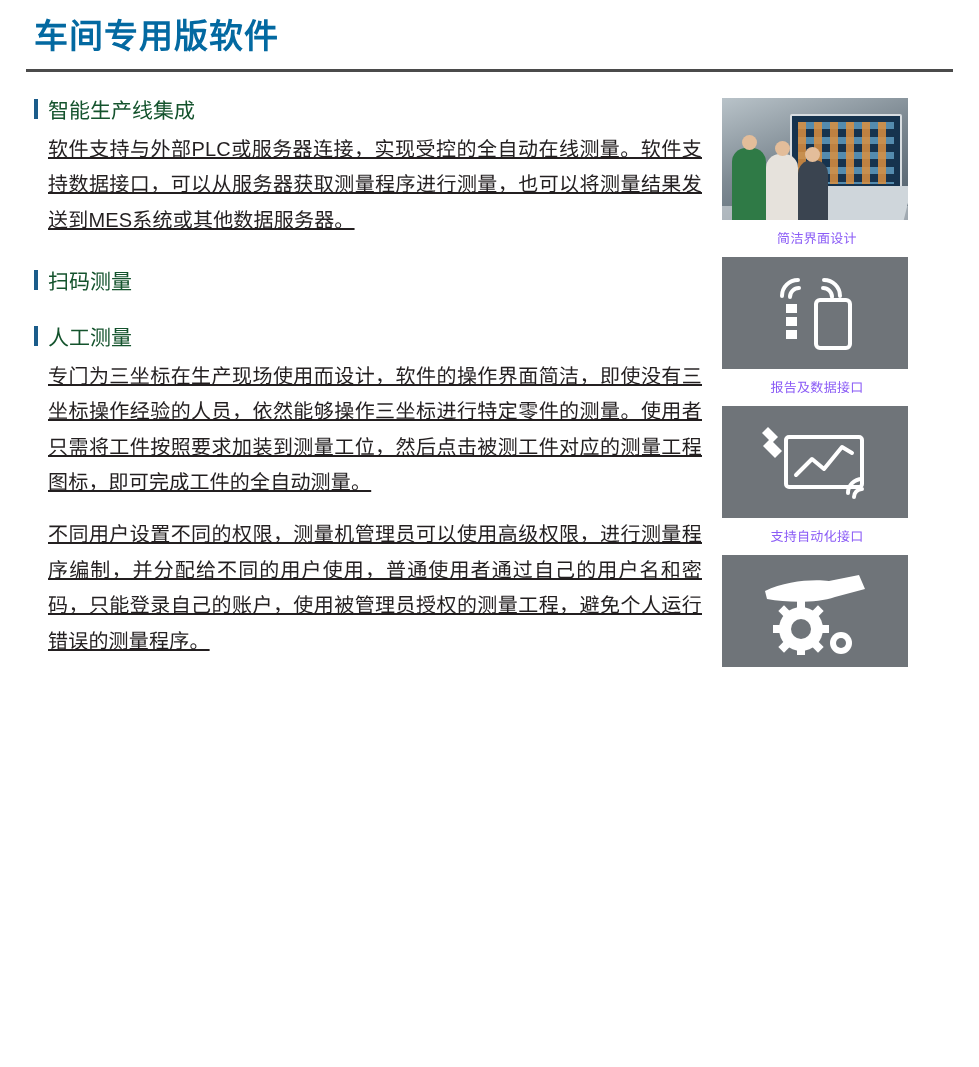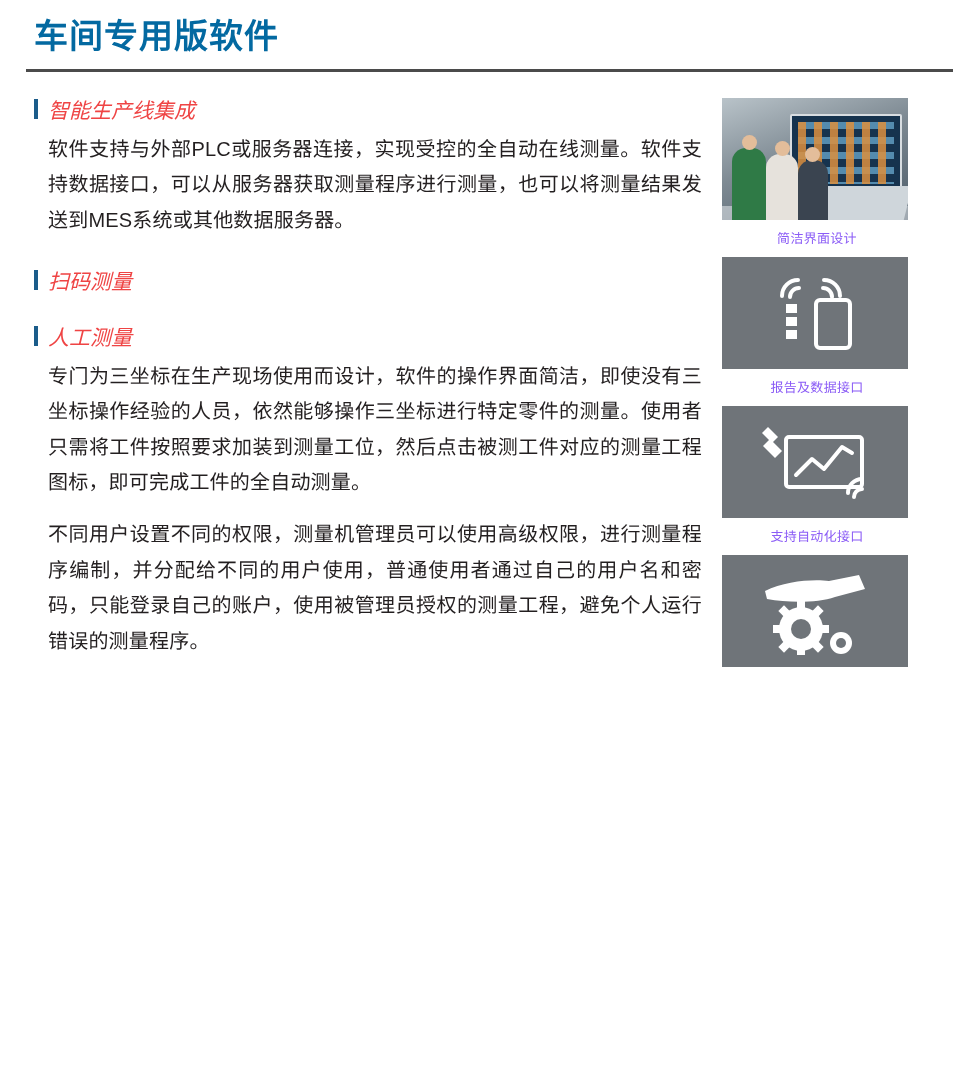--- a/index.html
+++ b/index.html
@@ -56,39 +56,39 @@
   }
 
   
   .section {
     margin-bottom: 26px;
   }
   .section-heading {
     display: flex;
     align-items: center;
     font-size: 21px;
-    color: #ef4444;
+    color: #14532d;
     margin-bottom: 8px;
-    font-style: italic;
   }
   .heading-bar {
     display: inline-block;
     width: 4px;
     height: 20px;
     background: #1b5c8a;
     margin-right: 10px;
     flex: 0 0 4px;
   }
   .section-body {
     font-size: 20px;
     line-height: 1.78;
     color: #231f20;
     padding-left: 14px;
     text-align: justify;
     letter-spacing: 0.2px;
+    text-decoration: underline;
   }
   .section-body p {
     margin: 0;
   }
   .section-body p + p {
     margin-top: 16px;
   }
 
   
   .figure {

